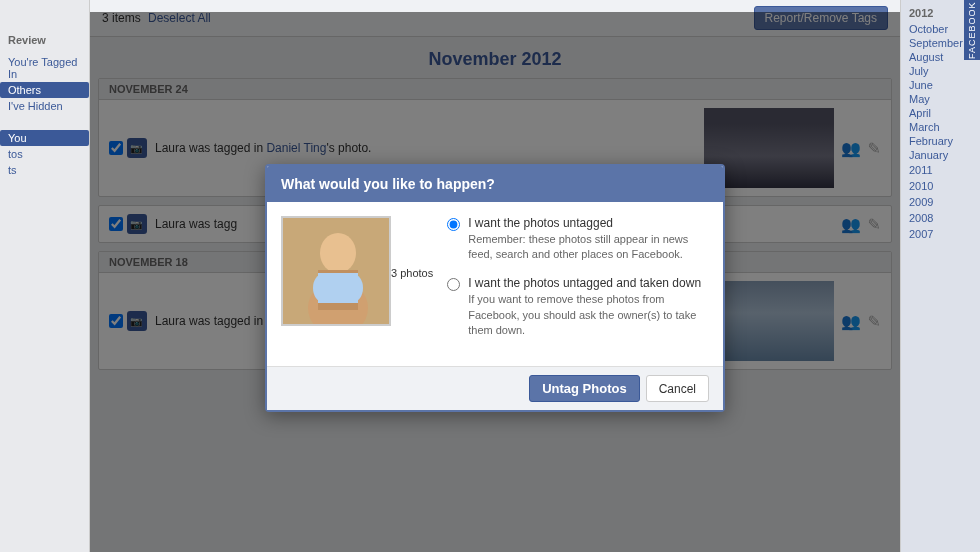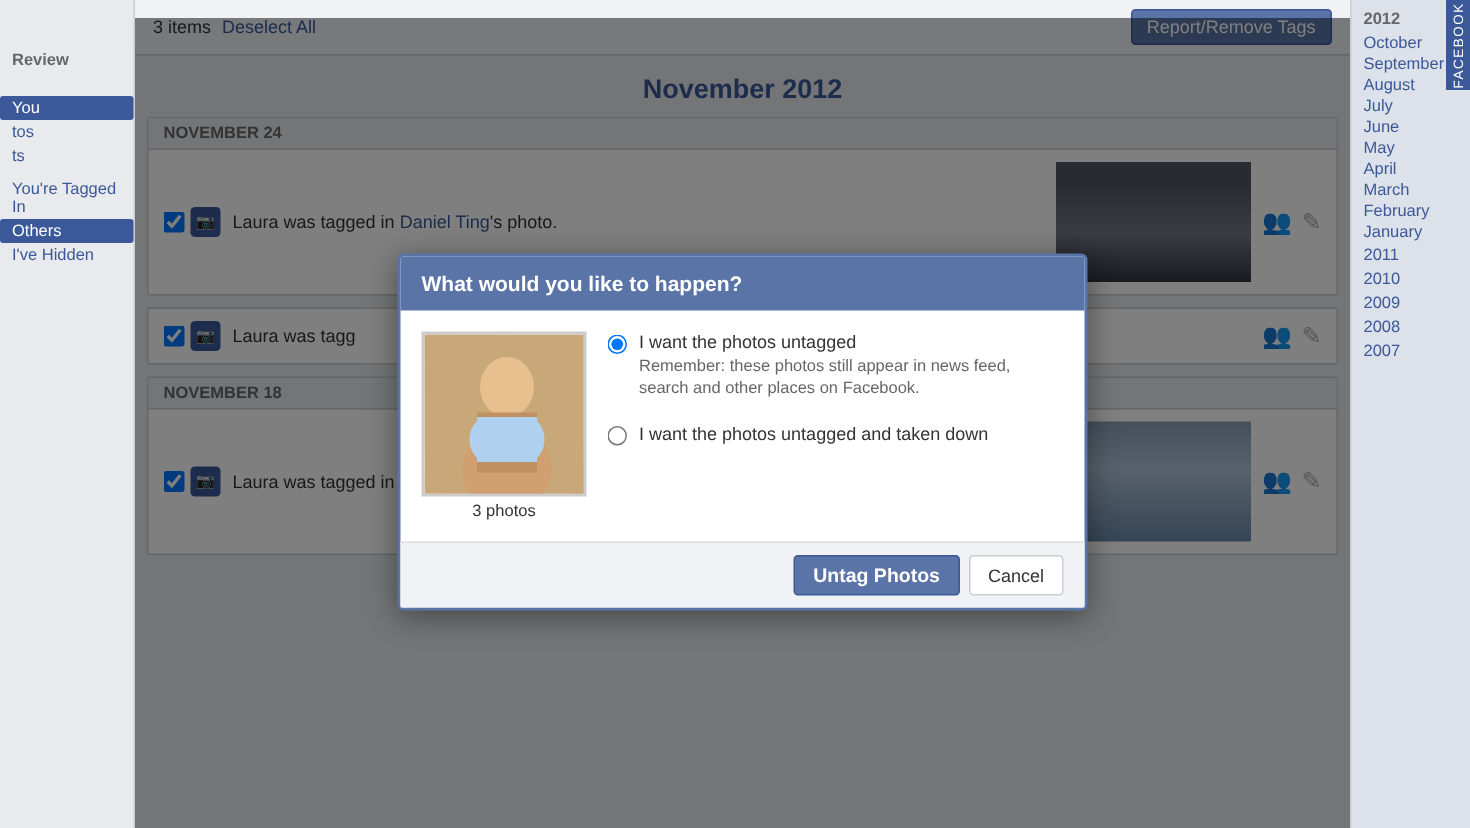--- a/index.html
+++ b/index.html
@@ -242,21 +242,21 @@
       overflow: hidden;
     }
     .modal-photo-label {
       text-align: center;
       font-size: 11px;
       color: #333;
       margin-top: 4px;
     }
     .modal-photo-container {
       display: flex;
-      flex-direction: column;
+      flex-direction: row;
       align-items: center;
     }
     .modal-options {
       flex: 1;
     }
     .modal-option {
       display: flex;
       align-items: flex-start;
       gap: 8px;
       margin-bottom: 14px;
@@ -326,29 +326,29 @@
   </style>
 </head>
 <body>
 
 <div class="layout">
 
   <div class="left-sidebar">
     <div class="left-section">
       <div class="section-title">Review</div>
     </div>
+    <div class="left-section">
+      <div class="item">You're Tagged In</div>
+      <div class="item active">Others</div>
+      <div class="item">I've Hidden</div>
+    </div>
     <div class="left-section" style="margin-top:16px;">
       <div class="item active">You</div>
       <div class="item">tos</div>
       <div class="item">ts</div>
-    </div>
-    <div class="left-section">
-      <div class="item">You're Tagged In</div>
-      <div class="item active">Others</div>
-      <div class="item">I've Hidden</div>
     </div>
   </div>
 
   <div class="main-content">
 
     <div class="top-bar">
       <div class="items-info">
         <span>3 items</span>
         <a>Deselect All</a>
       </div>
@@ -436,20 +436,21 @@
               <input type="radio" name="untag-option" checked="" style="">
               <div class="modal-option-text">
                 <div class="option-title">I want the photos untagged</div>
                 <div class="option-desc">Remember: these photos still appear in news feed, search and other places on Facebook.</div>
               </div>
             </div>
             <div class="modal-option">
               <input type="radio" name="untag-option" style="">
               <div class="modal-option-text">
                 <div class="option-title">I want the photos untagged and taken down</div>
+                <div class="option-desc">If you want to remove these photos from Facebook, you should ask the owner(s) to take them down.</div>
               </div>
             </div>
           </div>
         </div>
         <div class="modal-footer">
           <button class="untag-btn">Untag Photos</button>
           <button class="cancel-btn">Cancel</button>
         </div>
       </div>
     </div>

